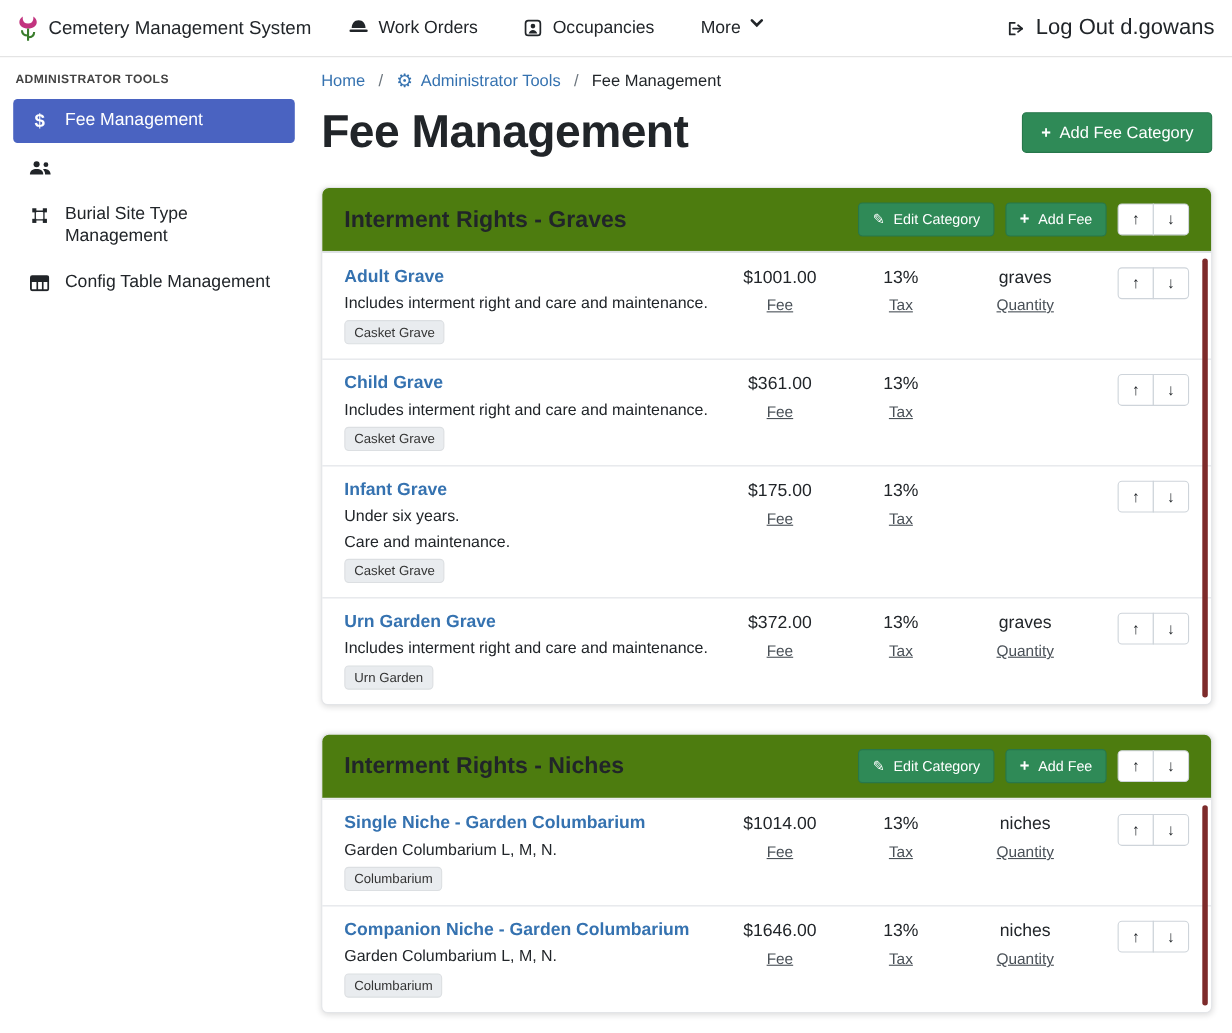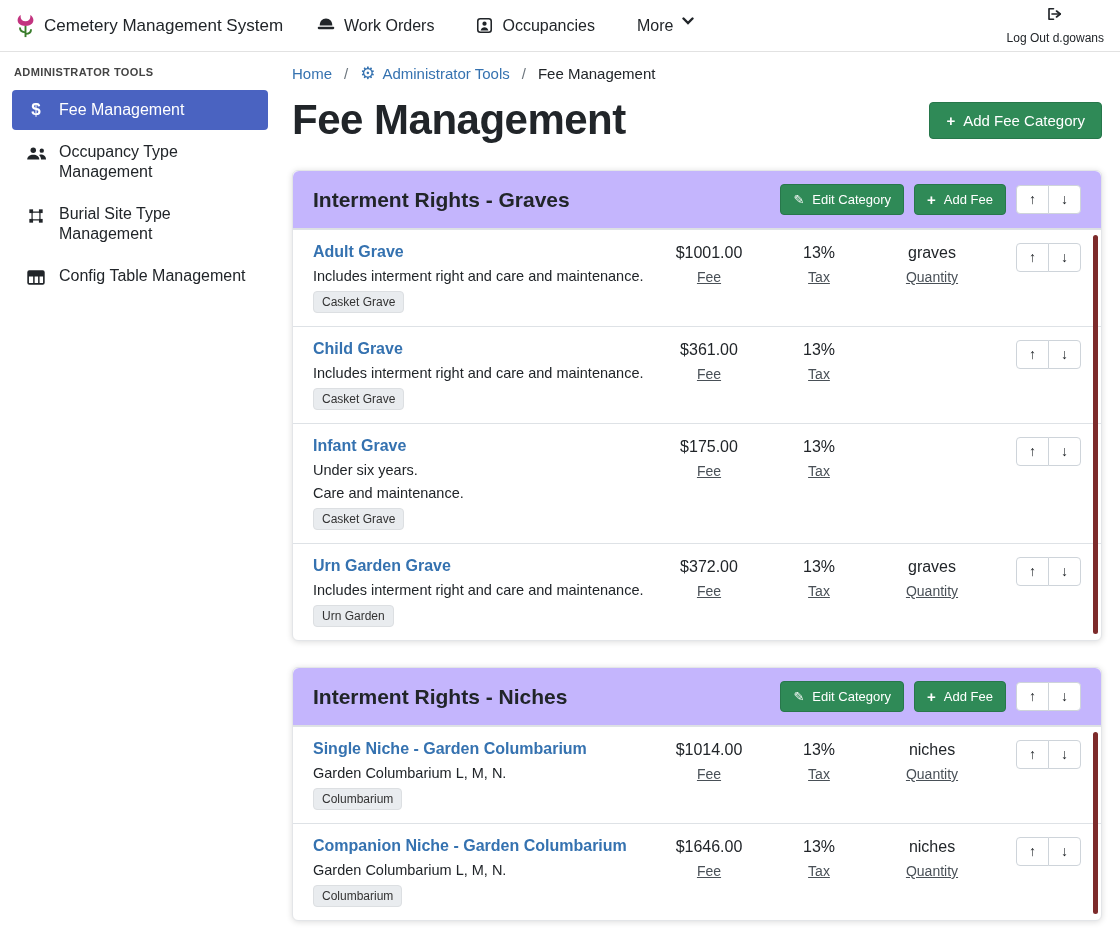--- a/index.html
+++ b/index.html
@@ -13,21 +13,21 @@
   a { text-decoration:none; cursor:pointer; }
 
   
   .navbar { height:52px; display:flex; align-items:center; padding:0 16px;
             background:#fff; border-bottom:1px solid #e2e2e2; }
   .brand { display:flex; align-items:center; gap:9px; font-size:17px; font-weight:400;
            color:#212529; margin-right:34px; }
   .nav-item { display:flex; align-items:flex-start; gap:9px; font-size:16px; color:#212529;
               margin-right:42px; }
   .nav-spacer { flex:1; }
-  .nav-logout { display:flex; align-items:center; gap:9px; font-size:12px; color:#212529;flex-direction:column; }
+  .nav-logout { display:flex; align-items:center; gap:9px; font-size:20px; color:#212529; }
   .navbar svg { display:block; }
 
   
   .layout { display:flex; align-items:flex-start; }
 
   
   .sidebar { width:280px; flex-shrink:0; padding:12px 12px 0 12px; }
   .sidebar-heading { font-size:11px; font-weight:700; letter-spacing:.4px; color:#444;
                      margin:2px 2px 12px 2px; }
   .side-item { display:flex; align-items:flex-start; gap:11px; padding:10px 10px 10px 12px;
@@ -59,21 +59,21 @@
 
   .btn-arrow { background:#fff; border:1px solid #ced4da; color:#212529; font-size:14px;
                padding:5px 12px; line-height:1.2; }
   .btn-arrow.left { border-radius:4px 0 0 4px; }
   .btn-arrow.right { border-radius:0 4px 4px 0; margin-left:-1px; }
   .arrow-group { display:inline-flex; }
 
   
   .card { border:1px solid #e3e5e8; border-radius:6px; box-shadow:0 1px 6px rgba(0,0,0,.14);
           margin-bottom:26px; background:#fff; }
-  .card-header { display:flex; align-items:center; gap:10px; background:#c4b5fd;
+  .card-header { display:flex; align-items:center; gap:10px; background:#4d7c0f;
                  border-bottom:1px solid #dde0e3; border-radius:6px 6px 0 0; padding:13px 20px; }
   .card-title { flex:1; font-size:21px; font-weight:600; color:#212529; }
   .card-body { position:relative; }
   .card-scrollbar { position:absolute; right:3px; top:6px; bottom:6px; width:5px;
                     background:#7d2b2b; border-radius:3px; }
 
   .fee-row { display:flex; align-items:flex-start; padding:13px 20px; border-top:1px solid #dee2e6; }
   .fee-row:first-child { border-top:none; }
   .row-main { flex:1; min-width:0; }
   .fee-name { display:inline-block; color:#3572b0; font-size:16px; font-weight:600; margin-bottom:7px; }
@@ -160,21 +160,20 @@
 
     <div class="side-item">
       <span class="side-icon">
         <svg width="21" height="15" viewBox="0 0 26 17" fill="currentColor">
           <circle cx="9" cy="4.5" r="3.4"></circle>
           <path d="M1.5 16c0-4 3.2-6 7.5-6s7.5 2 7.5 6z"></path>
           <circle cx="19.5" cy="5" r="2.7"></circle>
           <path d="M18 9.8c4 .1 6.8 2.2 6.8 6.2h-6.2c0-2.4-1-4.5-2.6-5.7z"></path>
         </svg>
       </span>
-      <span>Occupancy Type Management</span>
     </div>
 
     <div class="side-item">
       <span class="side-icon">
         <svg width="16" height="16" viewBox="0 0 24 24" fill="currentColor">
           <path d="M7 5.2h10v1.8H7zM7 17h10v1.8H7zM5.2 7h1.8v10H5.2zM17 7h1.8v10H17z"></path>
           <rect x="2" y="2" width="5.6" height="5.6"></rect>
           <rect x="16.4" y="2" width="5.6" height="5.6"></rect>
           <rect x="2" y="16.4" width="5.6" height="5.6"></rect>
           <rect x="16.4" y="16.4" width="5.6" height="5.6"></rect>

